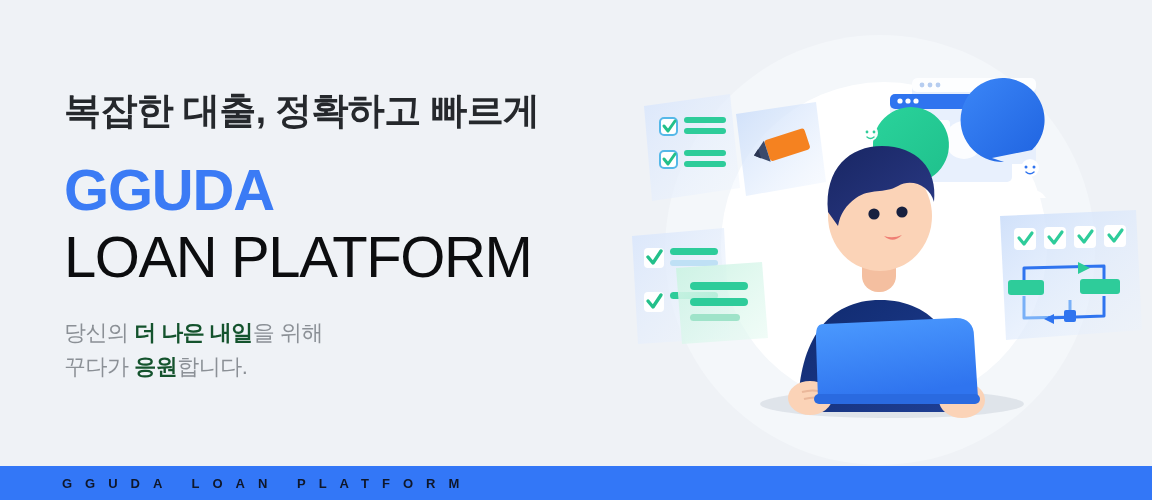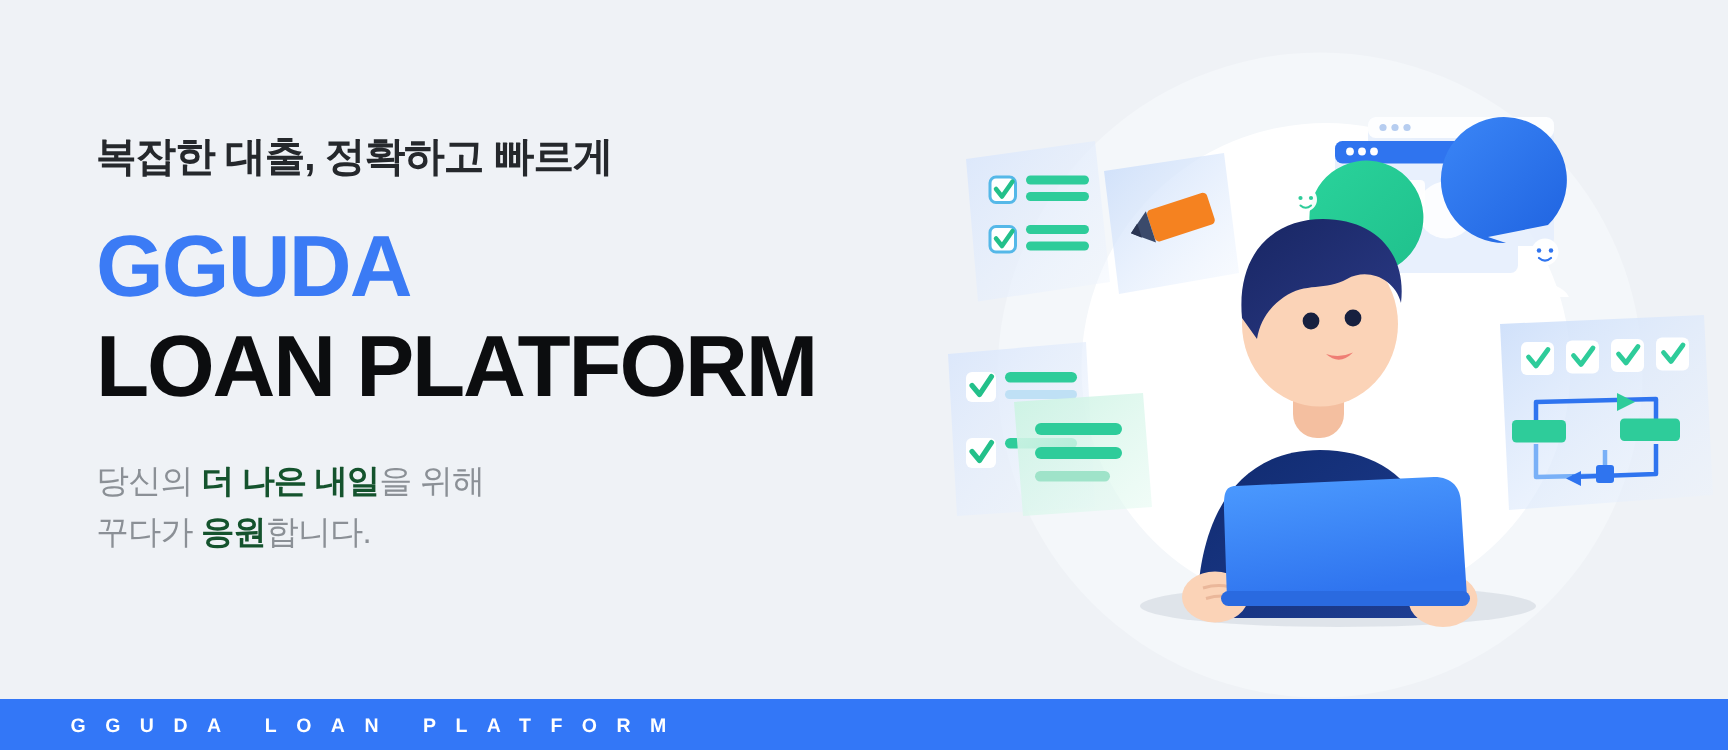--- a/index.html
+++ b/index.html
@@ -17,39 +17,39 @@
     background:#eff2f6;
   }
 
   
   .copy {
     position:absolute;
     left:64px; top:88px;
     width:560px;
   }
   .eyebrow {
-    font-size:27px;
+    font-size:37px;
     font-weight:700;
     color:#25282c;
     letter-spacing:-0.6px;
     line-height:1.25;
     white-space:nowrap;
   }
   .brand {
     margin-top:26px;
     font-size:58px;
     font-weight:700;
     color:#3b7bf5;
     letter-spacing:-1.2px;
     line-height:1.05;
   }
   .product {
     margin-top:6px;
     font-size:58px;
-    font-weight:700;
+    font-weight:400;
     color:#0c0d0f;
     letter-spacing:-1.4px;
     line-height:1.05;
     white-space:nowrap;
   }
   .tagline {
     margin-top:28px;
     font-size:22px;
     color:#8b9096;
     line-height:1.55;
@@ -71,22 +71,22 @@
   .banner {
     position:absolute;
     left:0; bottom:0;
     width:1152px; height:34px;
     background:#3377f7;
     display:flex;
     align-items:center;
     overflow:hidden;
   }
   .banner-text {
-    padding-left:47px;
-    color:#ffffff;
+    padding-left:62px;
+    color:#0f172a;
     font-size:13px;
     font-weight:600;
     letter-spacing:13px;
     white-space:nowrap;
   }
 </style>
 </head>
 <body>
 
 <div id="hero">

